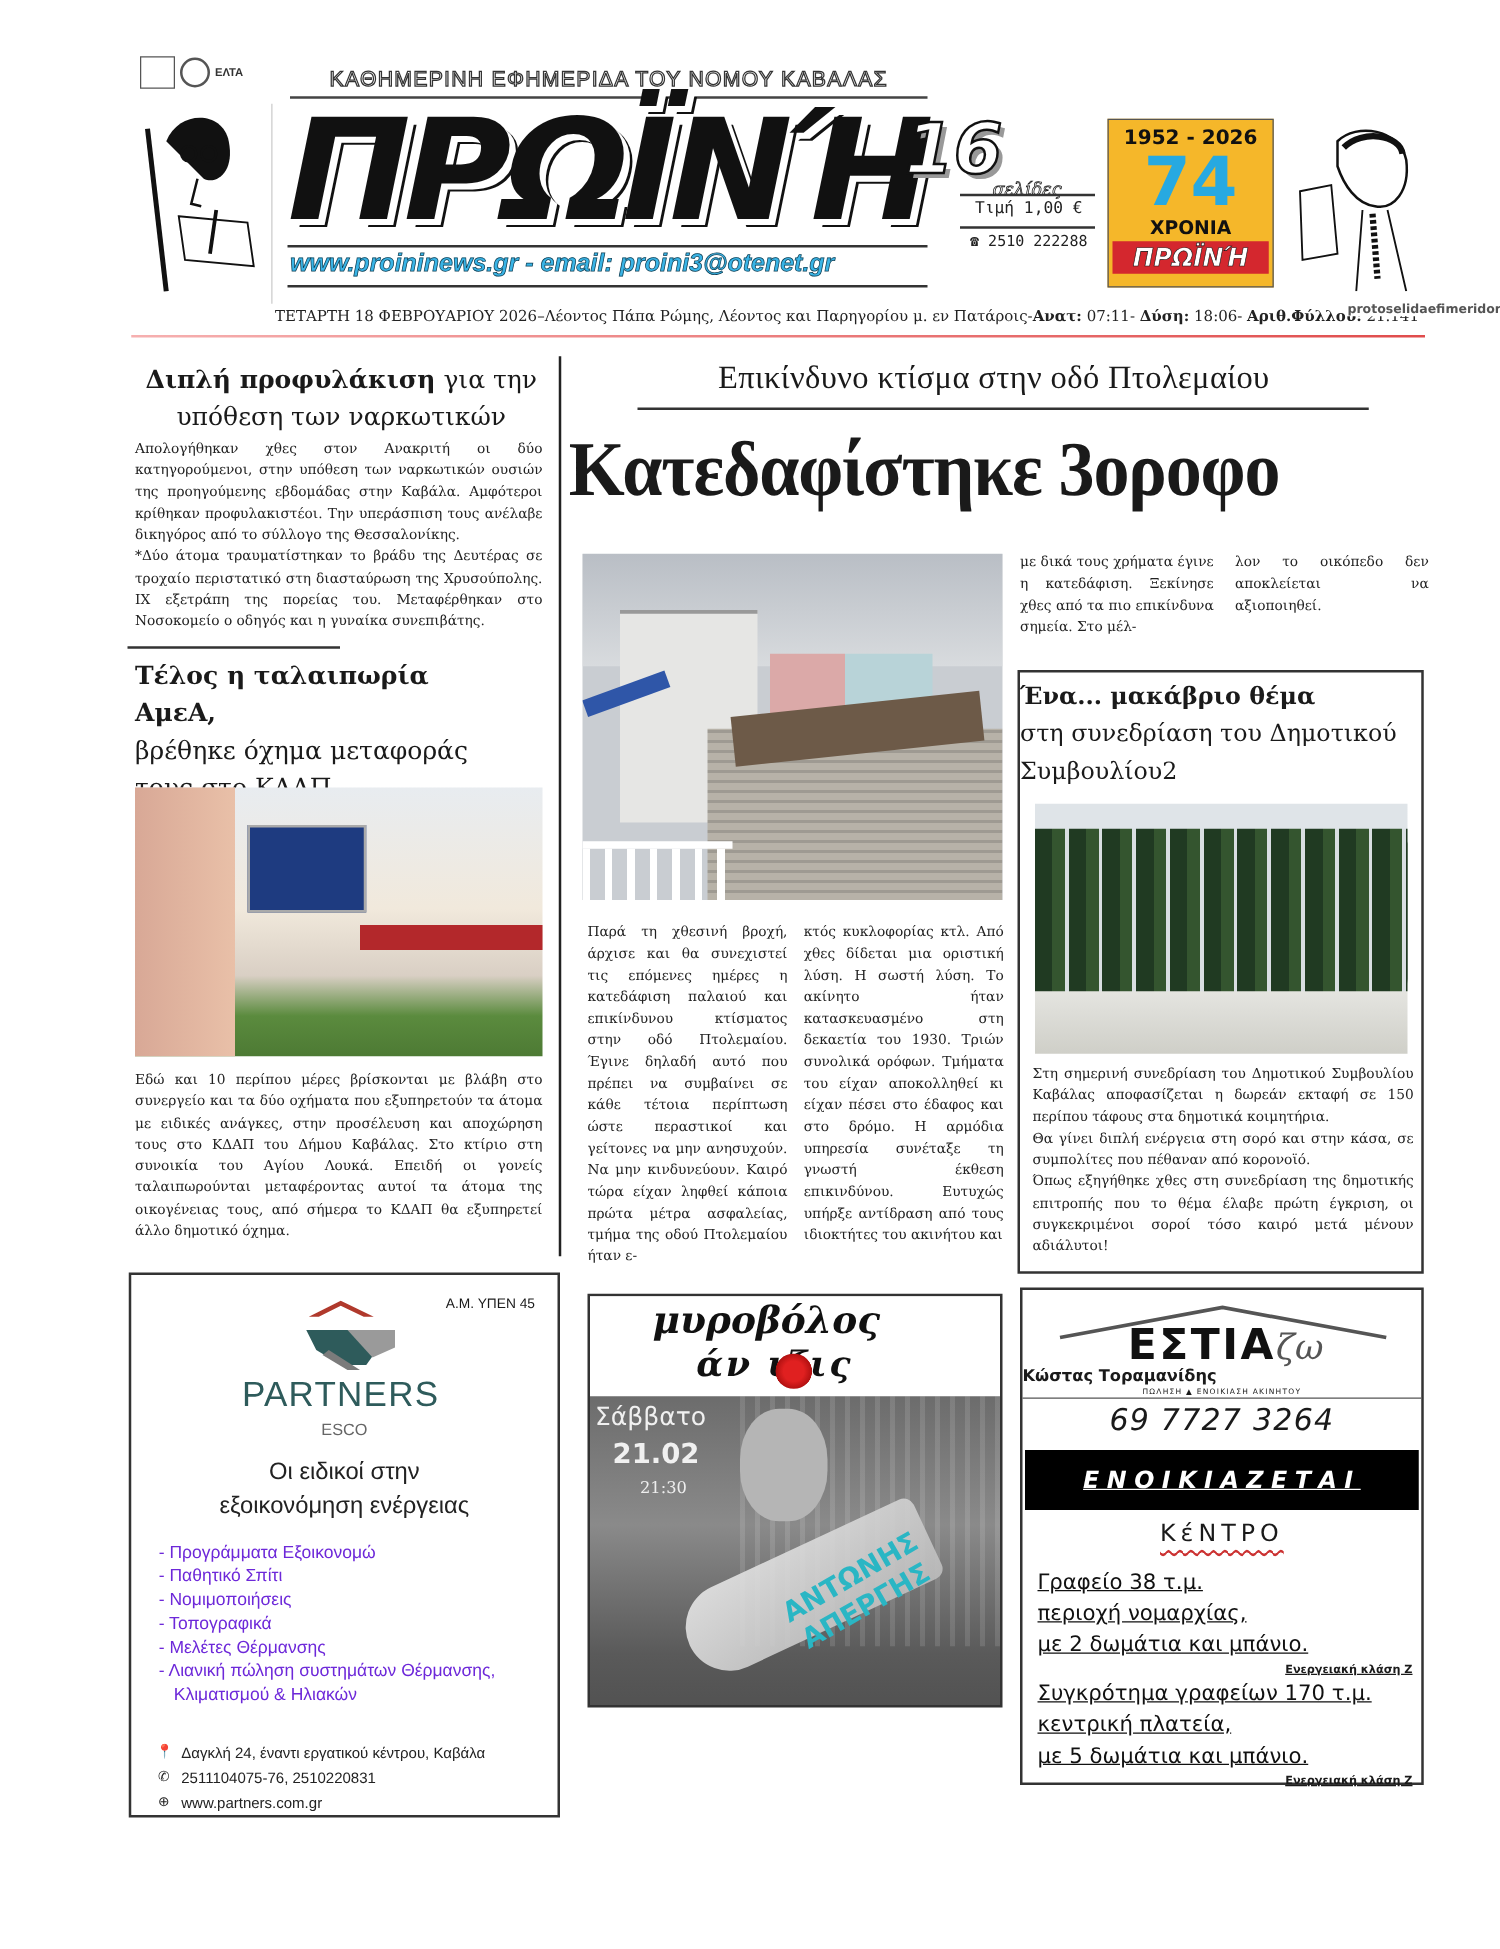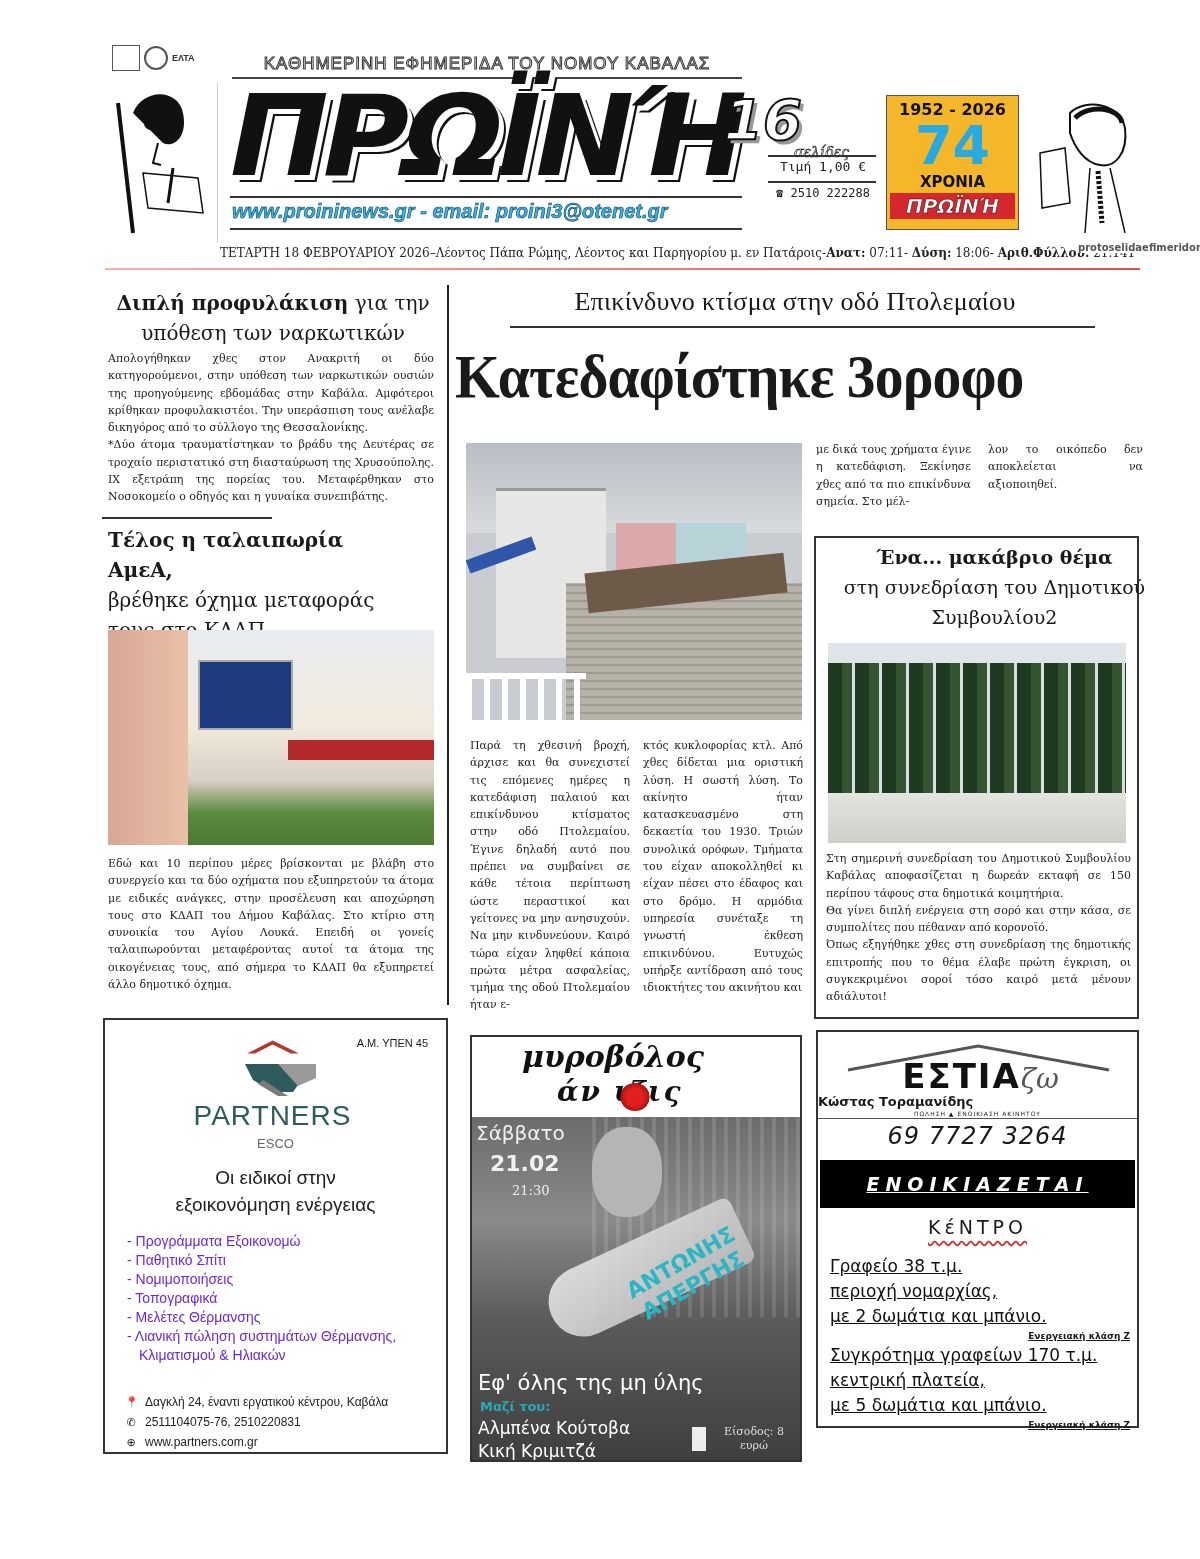--- a/index.html
+++ b/index.html
@@ -71,42 +71,42 @@
   .pm-rail { left: 0; top: 230px; width: 120px; height: 47px; border-top: 6px solid #fff; background: repeating-linear-gradient(90deg, #fff 0 6px, transparent 6px 18px); }
 
   .main-col { top: 737px; width: 160px; }
   .main-col.c1 { left: 470px; }
   .main-col.c2 { left: 643px; }
   .main-top { top: 441px; width: 155px; }
   .main-top.c3 { left: 816px; }
   .main-top.c4 { left: 988px; }
 
   .sidebox { left: 814px; top: 536px; width: 325px; height: 483px; border: 2px solid #333; }
-  .h-side { left: 18px; top: 4px; width: 321px; font: 19px/30px "DejaVu Serif", serif; text-align: center; }
+  .h-side { left: 0; top: 4px; width: 321px; font: 19px/30px "DejaVu Serif", serif; }
   .h-side b { font-weight: bold; }
   .photo-cem { left: 12px; top: 105px; width: 298px; height: 200px; background: linear-gradient(180deg, #dfe4e8 0%, #dfe4e8 15%, #2f4a2c 16%, #26402a 70%, #e7e7e3 72%, #cfcfc8 100%); }
   .cem-trees { left: 0; top: 20px; width: 298px; height: 130px; background: repeating-linear-gradient(90deg, #203a22 0 14px, #34552f 14px 24px, #d9dee2 24px 27px); }
   .side-body { left: 10px; top: 312px; width: 305px; }
 
   
   .ad { border: 2px solid #333; background: #fff; }
   .ad-partners { left: 103px; top: 1018px; width: 345px; height: 436px; font-family: "Liberation Sans", sans-serif; }
   .am { right: 18px; top: 17px; font: 11px "Liberation Sans", sans-serif; }
   .p-roof { left: 138px; top: 18px; width: 60px; height: 18px; }
   .p-hands { left: 138px; top: 38px; width: 75px; height: 40px; }
   .p-brand { left: 0; top: 80px; width: 335px; text-align: center; font: 28px "Liberation Sans", sans-serif; letter-spacing: 1px; color: #2e5b5b; }
   .p-sub { left: 0; top: 116px; width: 341px; text-align: center; font: 13px "Liberation Sans", sans-serif; color: #666; }
   .p-slogan { left: 0; top: 144px; width: 341px; text-align: center; font: 19px/27px "Liberation Sans", sans-serif; color: #222; }
   .p-list { left: 22px; top: 212px; width: 320px; font: 14px/19px "Liberation Sans", sans-serif; color: #6d28d9; list-style: none; }
   .p-list li { padding-left: 12px; text-indent: -12px; }
   .p-contact { left: 20px; top: 372px; width: 320px; font: 12px/20px "Liberation Sans", sans-serif; color: #222; }
   .p-contact div { display: flex; align-items: center; gap: 8px; }
   .ic { width: 12px; display: inline-block; text-align: center; font-size: 11px; }
 
-  .ad-concert { left: 470px; top: 1035px; width: 332px; height: 427px; border: 2px solid #333; overflow: hidden; }
+  .ad-concert { left: 470px; top: 1035px; width: 332px; height: 331px; border: 2px solid #333; overflow: hidden; }
   .c-top { left: 0; top: 0; width: 328px; height: 80px; background: #fff; text-align: center; }
   .c-brand1 { left: 50px; top: 2px; font: italic bold 30px "DejaVu Serif", serif; color: #111; }
   .c-brand2 { left: 85px; top: 38px; font: italic bold 28px "DejaVu Serif", serif; color: #111; letter-spacing: 2px; }
   .c-flower { left: 148px; top: 46px; width: 30px; height: 28px; border-radius: 50%; background: radial-gradient(circle, #e02020 40%, #b01010 70%, transparent 72%); }
   .c-photo { left: 0; top: 80px; width: 328px; height: 343px; background: linear-gradient(180deg, #6c6c6c 0%, #8a8a8a 30%, #5a5a5a 60%, #3f3f3f 100%); }
   .c-stripes { left: 120px; top: 0; width: 208px; height: 200px; background: repeating-linear-gradient(90deg, rgba(255,255,255,0.12) 0 4px, transparent 4px 12px); }
   .c-guitar { left: 70px; top: 120px; width: 210px; height: 70px; background: linear-gradient(160deg, #e8e8e8, #bcbcbc); border-radius: 40px 10px 10px 40px; transform: rotate(-25deg); opacity: 0.9; }
   .c-head { left: 120px; top: 10px; width: 70px; height: 90px; border-radius: 45%; background: #b5b5b5; }
   .c-day { left: 4px; top: 4px; font: 20px "DejaVu Sans", sans-serif; color: #f0f0f0; }
   .c-date { left: 18px; top: 34px; font: bold 22px "DejaVu Sans", sans-serif; color: #f0f0f0; }

